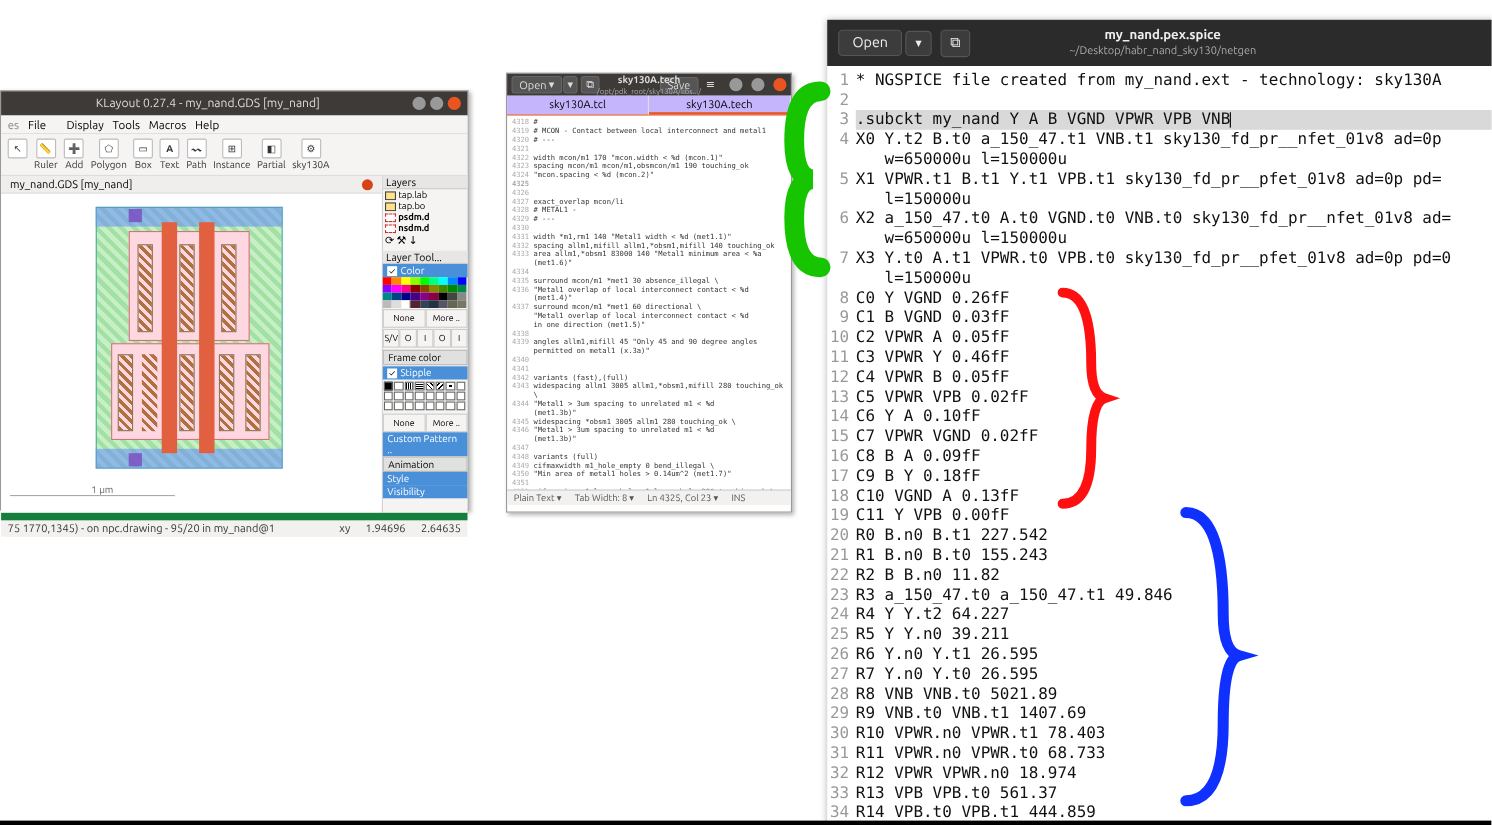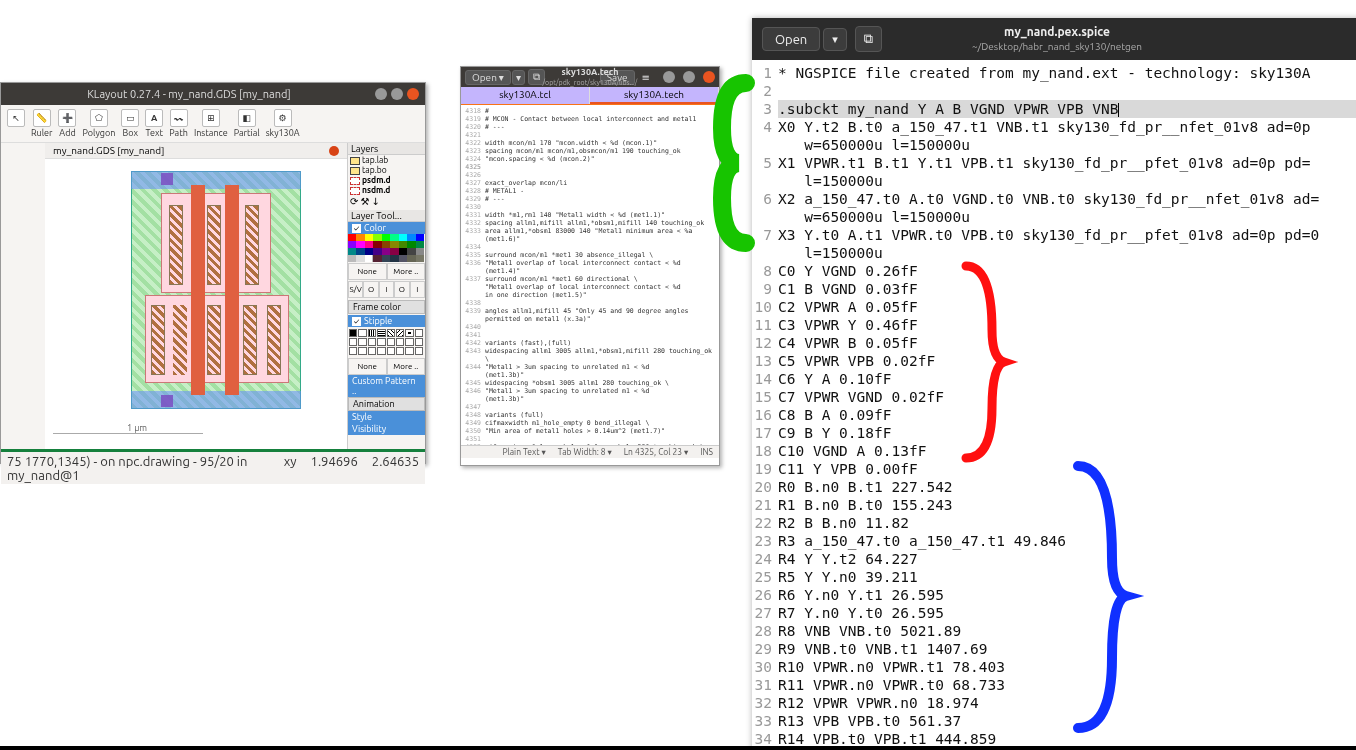--- a/index.html
+++ b/index.html
@@ -11,42 +11,42 @@
   .kl-titlebar { background:#3d3a37; color:#ddd; display:flex; align-items:center; height:22px; font-size:11px; padding:0 6px;}
   .kl-titlebar .title{flex:1;text-align:center;}
   .kl-winbtn{width:12px;height:12px;border-radius:6px;margin-left:4px;display:inline-block;}
   .kl-min{background:#999;} .kl-max{background:#999;} .kl-close{background:#e95420;}
   .kl-menubar{display:flex;font-size:10.5px;padding:2px 6px;gap:8px;background:#f6f4f2;border-bottom:1px solid #ddd;}
   .kl-menubar span{cursor:default;}
   .kl-toolbar{display:flex;align-items:center;gap:6px;padding:4px 6px;border-bottom:1px solid #ddd;background:#f6f4f2;}
   .kl-tbtn{display:flex;flex-direction:column;align-items:center;font-size:9px;gap:1px;cursor:pointer;color:#333;}
   .kl-ticon{width:18px;height:18px;border:1px solid #bbb;background:#fff;border-radius:2px;display:flex;align-items:center;justify-content:center;}
   .kl-vp{display:flex;height:306px;}
-  .kl-canvasw{flex:1;display:flex;flex-direction:column;position:relative;background:#fff;margin-left:44px;}
+  .kl-canvasw{flex:1;display:flex;flex-direction:column;position:relative;background:#fff;}
   .kl-tabbar{background:#f0eeec;font-size:10px;padding:2px 8px;border-bottom:1px solid #ddd;display:flex;align-items:center;gap:6px;}
   .kl-close-ic{width:10px;height:10px;border-radius:5px;background:#d84315;margin-left:auto;}
   .kl-canvas{flex:1;position:relative;overflow:hidden;}
   .kl-layout{position:absolute;left:80px;top:6px;width:182px;height:250px;}
   .kl-ruler{position:absolute;left:8px;bottom:6px;height:10px;width:150px;border-top:1px solid #aaa;}
   .kl-ruler-lbl{position:absolute;left:82px;bottom:16px;font-size:9px;color:#666;}
   .kl-side{width:78px;border-left:1px solid #ccc;display:flex;flex-direction:column;font-size:9px;background:#f6f4f2;}
   .kl-sidehdr{background:#e8e6e4;padding:0 3px;font-size:9.5px;border-bottom:1px solid #ccc;}
   .kl-layers{flex:0 0 auto;}
   .kl-layers .row{display:flex;align-items:flex-end;gap:2px;padding:0 2px;font-size:8.5px;overflow:hidden;}
   .kl-sw{width:10px;height:8px;border:1px solid #444;}
   .kl-lt-sub{background:#4a90d9;color:#fff;padding:1px 4px;font-size:9px;}
   .kl-lt-sub.v{display:flex;align-items:center;gap:3px;}
   .kl-ck{width:9px;height:9px;background:#fff;display:inline-flex;align-items:center;justify-content:center;color:#000;font-size:8px;}
   .kl-palette{display:grid;grid-template-columns:repeat(9,1fr);gap:0;width:76px;}
   .kl-palette span{height:7px;}
   .kl-opts{display:flex;gap:0;font-size:8px;margin-top:1px;}
   .kl-opts div{flex:1;text-align:center;border:1px solid #ccc;padding:3px 0;}
   .kl-patterns{display:grid;grid-template-columns:repeat(8,1fr);gap:1px;width:74px;margin:2px 1px;}
   .kl-patterns span{height:8px;background:#fff;border:1px solid #666;}
-  .kl-status{display:flex;font-size:13px;padding:2px 6px;background:#f3f1ef;border-top:3px solid #15803d;color:#333;gap:10px;}
+  .kl-status{display:flex;font-size:10px;padding:2px 6px;background:#f3f1ef;border-top:7px solid #15803d;color:#333;gap:10px;}
   .kl-status .r{margin-left:auto;display:flex;gap:14px;}
 
   
   .shp{position:absolute;}
 
   
   .gedit1{position:absolute;left:460px;top:66px;width:260px;height:400px;border:1px solid #999;box-shadow:2px 2px 4px rgba(0,0,0,.3);background:#fff;}
   .g1-top{background:#3d3a37;color:#ddd;height:20px;display:flex;align-items:center;font-size:10px;}
   .g1-open{background:#555;border:1px solid #666;border-radius:3px;padding:1px 6px;margin-left:4px;display:flex;align-items:center;gap:2px;}
   .g1-open-dd{background:#555;border:1px solid #666;border-radius:3px;padding:1px 3px;margin-left:1px;}
@@ -54,21 +54,21 @@
   .g1-title{position:absolute;left:0;right:0;text-align:center;font-size:9px;line-height:10px;pointer-events:none;}
   .g1-save{margin-left:auto;background:#555;border:1px solid #666;border-radius:3px;padding:1px 6px;}
   .g1-menu{padding:1px 5px;margin-left:2px;}
   .g1-winb{display:flex;gap:4px;margin:0 4px;}
   .g1-tabs{display:flex;font-size:10px;background:#c4b5fd;border-bottom:1px solid #f97316;}
   .g1-tabs .tab{flex:1;padding:2px 4px;text-align:center;border-right:1px solid #ddd;}
   .g1-tabs .tab.act{border-bottom:2px solid #e95420;}
   .g1-body{height:340px;overflow:hidden;font-size:6.5px;line-height:8px;padding:2px;color:#333;}
   .g1-ln{display:flex;}
   .g1-lno{width:22px;color:#aaa;text-align:right;padding-right:4px;flex-shrink:0;}
-  .g1-status{display:flex;font-size:8.5px;background:#f3f1ef;border-top:1px solid #ccc;padding:1px 4px;gap:8px;color:#555;justify-content:flex-end;}
+  .g1-status{display:flex;font-size:8.5px;background:#f3f1ef;border-top:1px solid #ccc;padding:1px 4px;gap:8px;color:#555;}
   .g1-status span{padding:0 2px;}
 
   
   .gedit2{position:absolute;left:752px;top:18px;width:610px;height:740px;background:#fff;box-shadow:0 0 6px rgba(0,0,0,.3);}
   .g2-top{background:#2b2b2b;color:#eee;height:42px;display:flex;align-items:center;position:relative;}
   .g2-open{background:#3c3c3c;border:1px solid #555;border-radius:4px;padding:4px 12px;margin-left:10px;font-size:13px;}
   .g2-open-dd{background:#3c3c3c;border:1px solid #555;border-radius:4px;padding:4px 8px;margin-left:3px;font-size:11px;}
   .g2-new{background:#3c3c3c;border:1px solid #555;border-radius:4px;padding:4px 8px;margin-left:8px;font-size:13px;}
   .g2-titleblk{position:absolute;left:0;right:0;text-align:center;font-size:12px;line-height:14px;pointer-events:none;}
   .g2-titleblk .sub{font-size:10px;color:#aaa;}
@@ -87,20 +87,29 @@
 </style>
 </head>
 <body>
 
 <div class="klayout">
   <div class="kl-titlebar">
     <span class="title">KLayout 0.27.4 - my_nand.GDS [my_nand]</span>
     <span class="kl-winbtn kl-min"></span>
     <span class="kl-winbtn kl-max"></span>
     <span class="kl-winbtn kl-close"></span>
+  </div>
+  <div class="kl-menubar">
+    <span style="color:#888">es</span>
+    <span>File</span>
+    <span style="color:#888">&nbsp;</span>
+    <span>Display</span>
+    <span>Tools</span>
+    <span>Macros</span>
+    <span>Help</span>
   </div>
   <div class="kl-toolbar">
     <div class="kl-tbtn">
         <span class="kl-ticon">↖</span>
         <span>&nbsp;</span>
       </div>
     <div class="kl-tbtn">
         <span class="kl-ticon">📏</span>
         <span>Ruler</span>
       </div>

